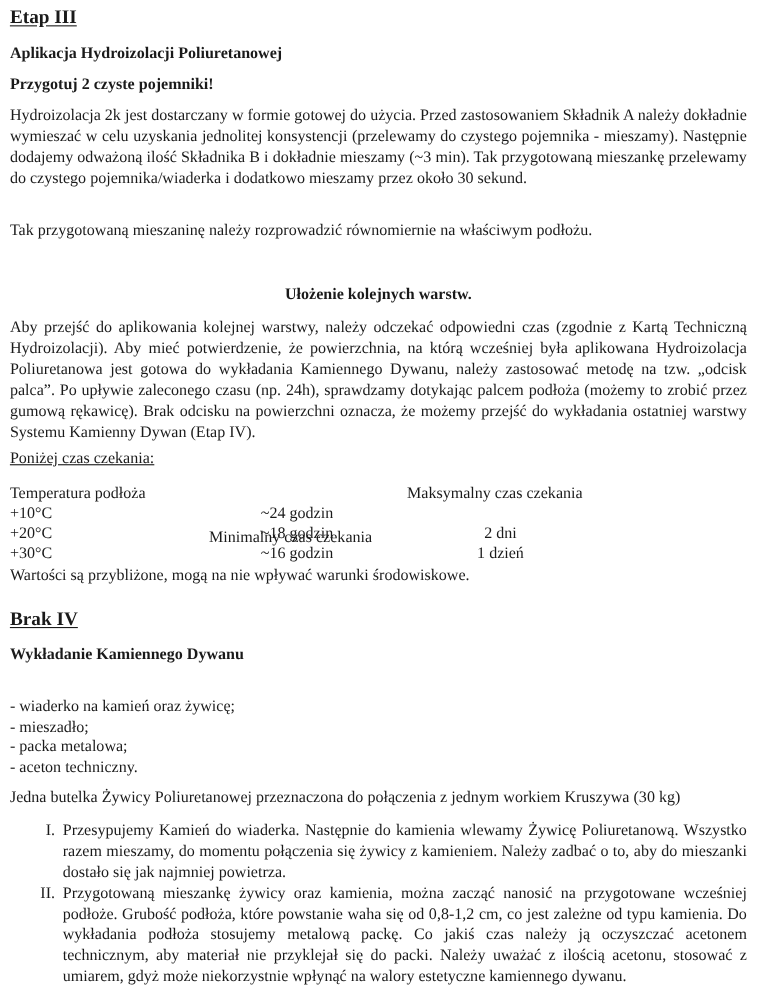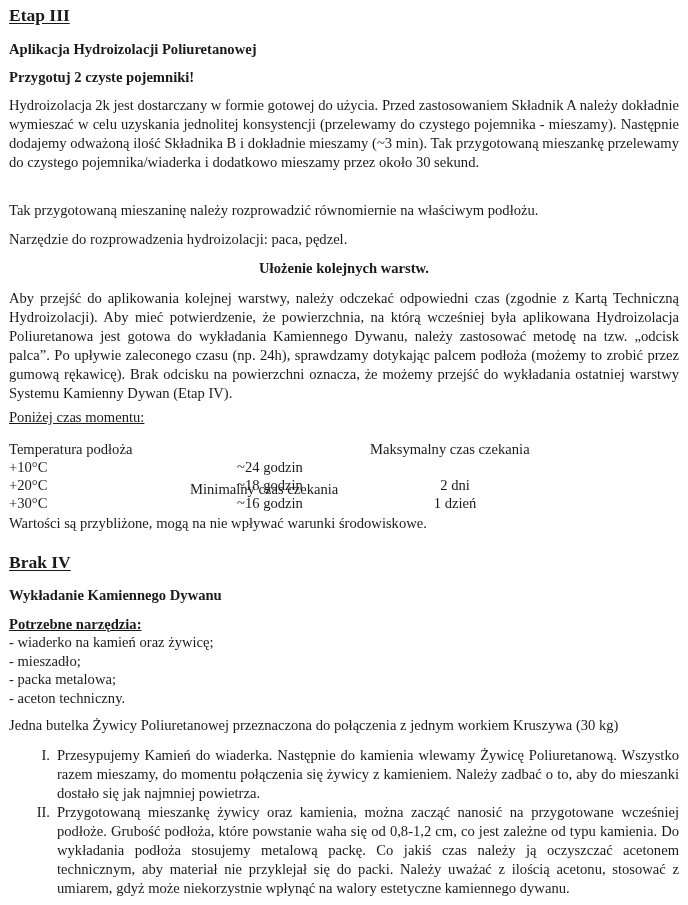--- a/index.html
+++ b/index.html
@@ -32,24 +32,23 @@
 </head>
 <body>
 
 <div class="page">
 
   <div class="blk h-etap" style="top:6px;">Etap III</div>
   <div class="blk h-sub" style="top:40px;">Aplikacja Hydroizolacji Poliuretanowej</div>
   <div class="blk h-sub" style="top:68px;">Przygotuj 2 czyste pojemniki!</div>
   <div class="blk para" style="top:96px;">Hydroizolacja 2k jest dostarczany w formie gotowej do użycia. Przed zastosowaniem Składnik A należy dokładnie wymieszać w celu uzyskania jednolitej konsystencji (przelewamy do czystego pojemnika - mieszamy). Następnie dodajemy odważoną ilość Składnika B i dokładnie mieszamy (~3 min). Tak przygotowaną mieszankę przelewamy do czystego pojemnika/wiaderka i dodatkowo mieszamy przez około 30 sekund.</div>
   <div class="blk para" style="top:201px;">Tak przygotowaną mieszaninę należy rozprowadzić równomiernie na właściwym podłożu.</div>
-  <div class="blk para" style="top:230px;">Narzędzie do rozprowadzenia hydroizolacji: paca, pędzel.</div>
   <div class="blk h-sub" style="top:259px;text-align:center;">Ułożenie kolejnych warstw.</div>
   <div class="blk para" style="top:289px;">Aby przejść do aplikowania kolejnej warstwy, należy odczekać odpowiedni czas (zgodnie z Kartą Techniczną Hydroizolacji). Aby mieć potwierdzenie, że powierzchnia, na którą wcześniej była aplikowana Hydroizolacja Poliuretanowa jest gotowa do wykładania Kamiennego Dywanu, należy zastosować metodę na tzw. „odcisk palca”. Po upływie zaleconego czasu (np. 24h), sprawdzamy dotykając palcem podłoża (możemy to zrobić przez gumową rękawicę). Brak odcisku na powierzchni oznacza, że możemy przejść do wykładania ostatniej warstwy Systemu Kamienny Dywan (Etap IV).</div>
-  <div class="blk u" style="top:408px;">Poniżej czas momentu:</div>
+  <div class="blk u" style="top:408px;">Poniżej czas czekania:</div>
 
   <div class="tbl" style="top:440px;">
     <div class="row">
       <span class="c1">Temperatura podłoża</span>
       <span class="c2h">Minimalny czas czekania</span>
       <span class="c3h">Maksymalny czas czekania</span>
     </div>
     <div class="row">
       <span class="c1">+10°C</span>
       <span class="c2">~24 godzin</span>
@@ -62,21 +61,20 @@
     <div class="row">
       <span class="c1">+30°C</span>
       <span class="c2">~16 godzin</span>
       <span class="c3">1 dzień</span>
     </div>
   </div>
   <div class="blk" style="top:514px;">Wartości są przybliżone, mogą na nie wpływać warunki środowiskowe.</div>
 
   <div class="blk h-etap" style="top:553px;">Brak IV</div>
   <div class="blk h-sub" style="top:586px;">Wykładanie Kamiennego Dywanu</div>
-  <div class="blk h-sub u" style="top:615px;">Potrzebne narzędzia:</div>
   <div class="blk" style="top:633px;">
     <div class="list-line">- wiaderko na kamień oraz żywicę;</div>
     <div class="list-line">- mieszadło;</div>
     <div class="list-line">- packa metalowa;</div>
     <div class="list-line">- aceton techniczny.</div>
   </div>
   <div class="blk" style="top:716px;">Jedna butelka Żywicy Poliuretanowej przeznaczona do połączenia z jednym workiem Kruszywa (30 kg)</div>
 
   <div class="roman" style="top:746px;">
     <div class="item">

